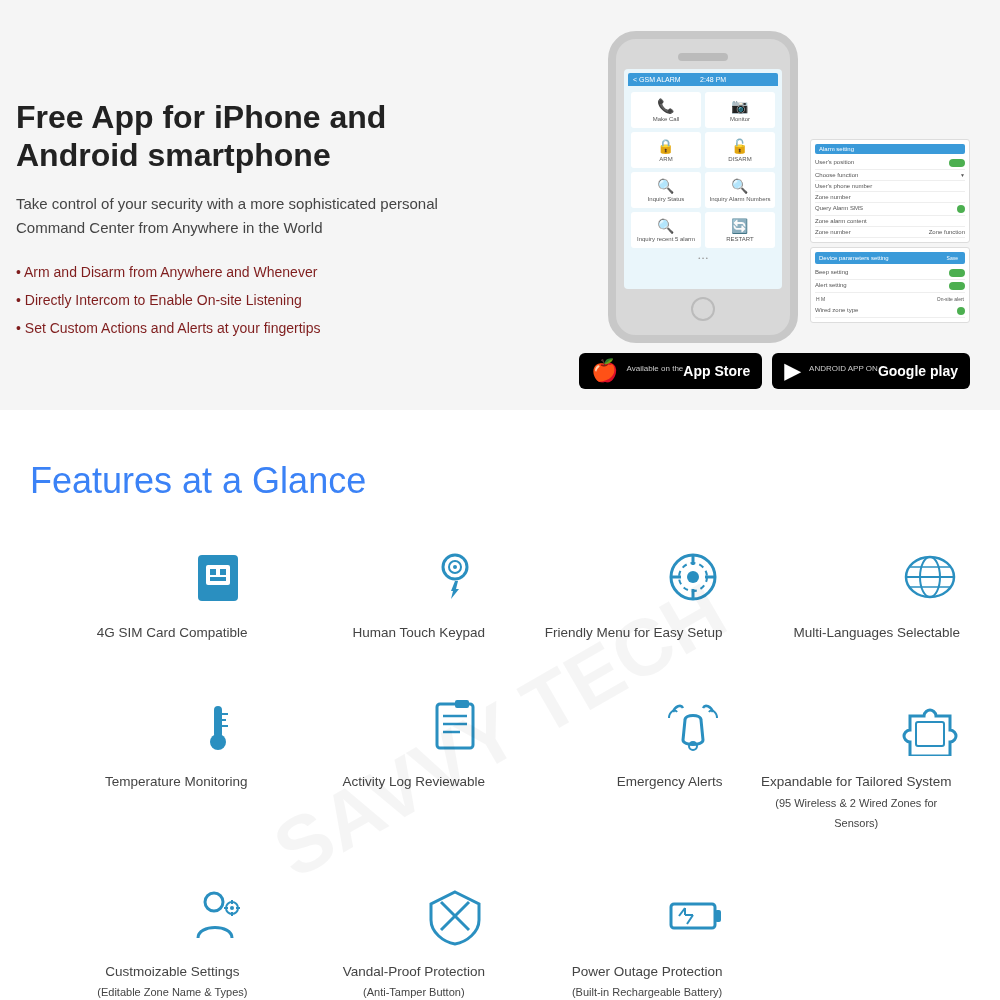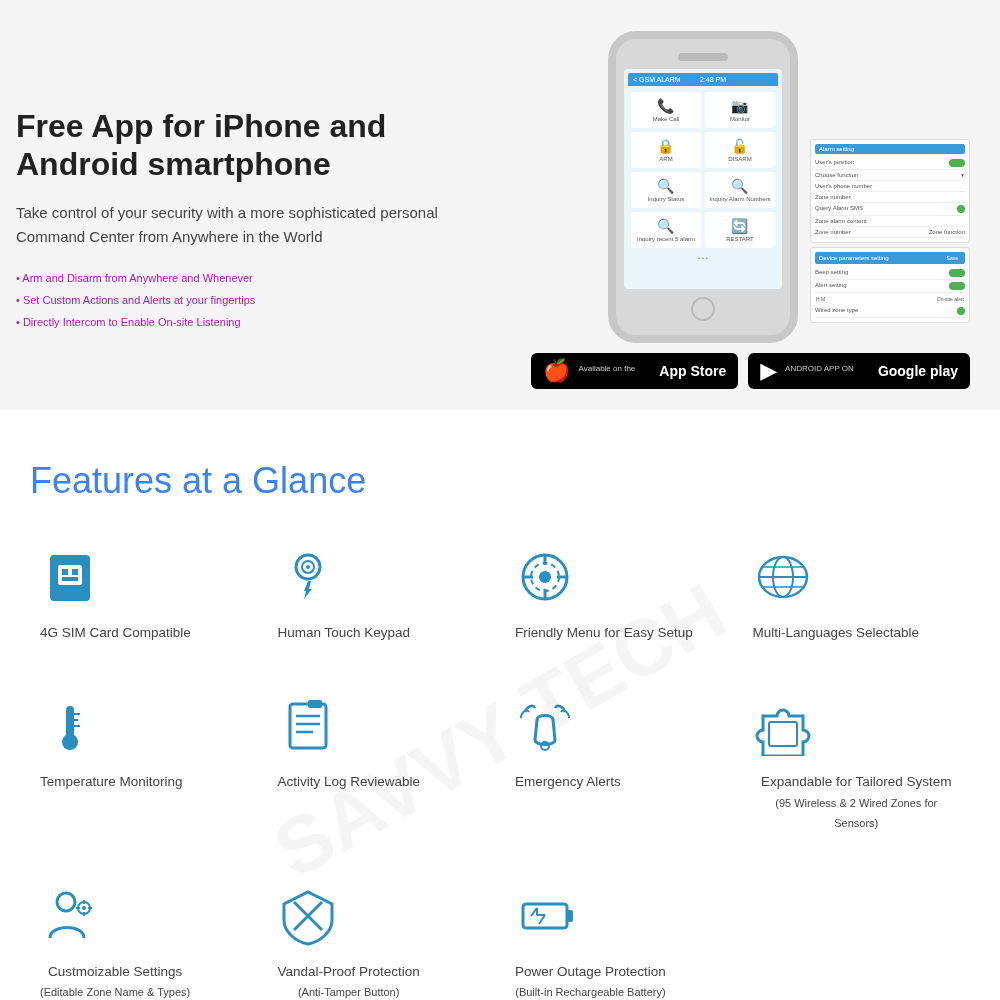--- a/index.html
+++ b/index.html
@@ -27,22 +27,22 @@
       line-height: 1.2;
     }
     .top-left p {
       font-size: 15px;
       color: #444;
       margin-bottom: 18px;
       line-height: 1.6;
     }
     .top-left ul {
       list-style: none;
-      font-size: 11px;
-      color: #a21caf;
+      font-size: 14px;
+      color: #7f1d1d;
       line-height: 2;
     }
     .top-right {
       flex: 1;
       display: flex;
       flex-direction: column;
       align-items: flex-end;
       position: relative;
     }
     .phone-mockup {
@@ -171,21 +171,20 @@
       flex-direction: row;
     }
     .store-badge-available {
       font-size: 8px;
       color: #ccc;
     }
     .store-badge-name {
       font-size: 14px;
       font-weight: bold;
       line-height: 1;
-      margin-left: 24px;
     }
 
     
     .features-section {
       padding: 50px 30px 40px;
       background: #fff;
     }
     .features-title {
       text-align: left;
       font-size: 36px;
@@ -194,21 +193,21 @@
       margin-bottom: 32px;
     }
     .features-grid {
       display: grid;
       grid-template-columns: repeat(4, 1fr);
       gap: 30px 10px;
     }
     .feature-item {
       display: flex;
       flex-direction: column;
-      align-items: flex-start;
+      align-items: flex-end;
       text-align: center;
       padding: 10px;
     }
     .feature-icon {
       font-size: 52px;
       color: #2a8fc0;
       margin-bottom: 14px;
       height: 65px;
       display: flex;
       align-items: center;
@@ -245,22 +244,22 @@
   </style>
 </head>
 <body>
 
 <div class="top-section">
   <div class="top-left">
     <h1>Free App for iPhone and Android smartphone</h1>
     <p>Take control of your security with a more sophisticated personal Command Center from Anywhere in the World</p>
     <ul>
       <li>• Arm and Disarm from Anywhere and Whenever</li>
+      <li>• Directly Intercom to Enable On-site Listening</li>
       <li>• Set Custom Actions and Alerts at your fingertips</li>
-      <li>• Directly Intercom to Enable On-site Listening</li>
     </ul>
   </div>
 
   <div class="top-right">
     <div style="display:flex; align-items:flex-end; gap:12px; position:relative;">
 
       <div class="phone-mockup">
         <div class="phone-notch"></div>
         <div class="phone-screen">
           <div class="phone-screen-header">

